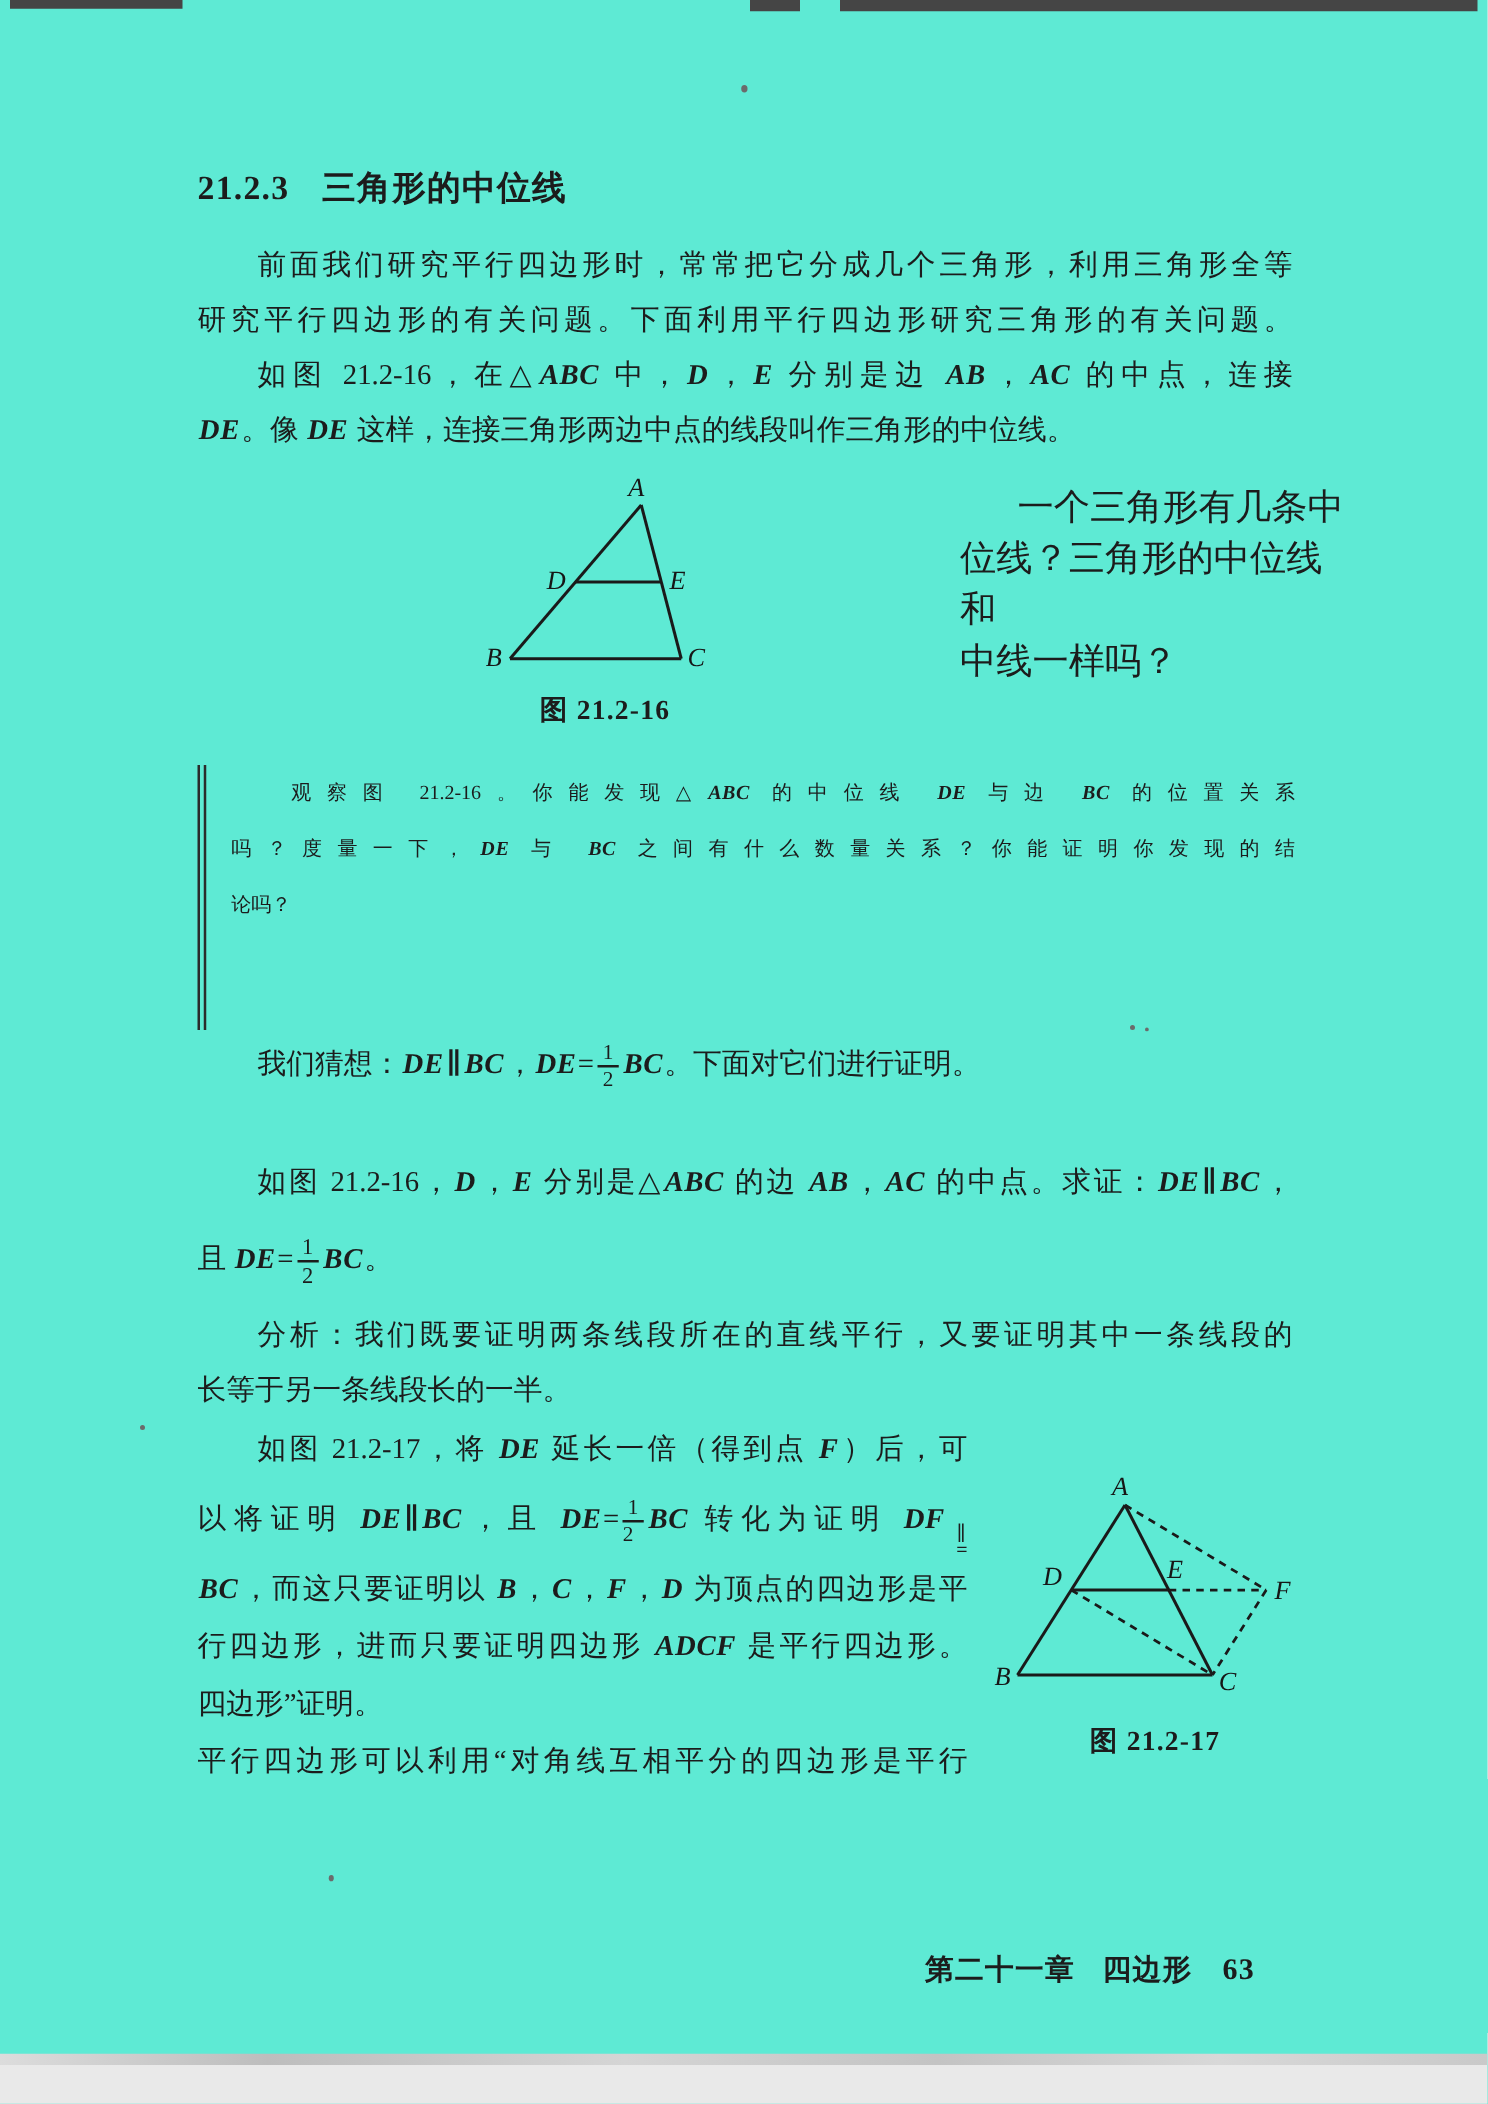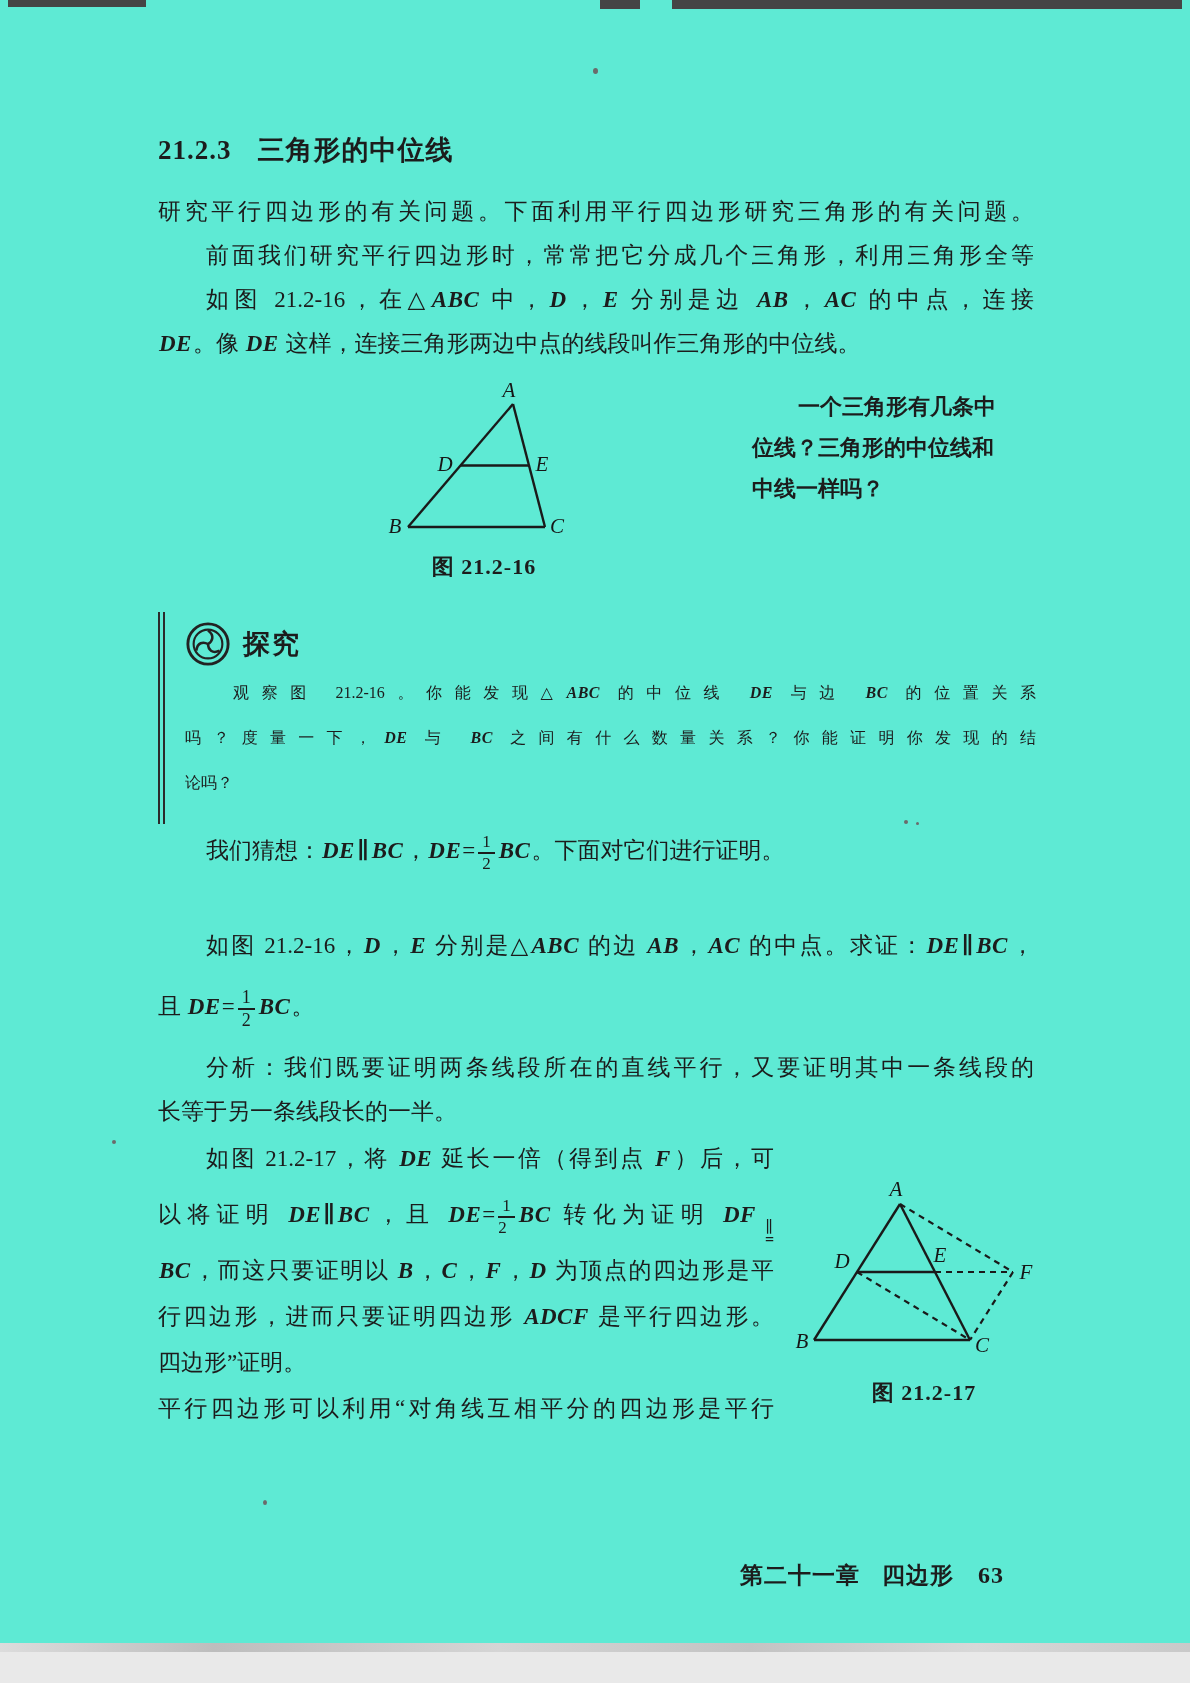--- a/index.html
+++ b/index.html
@@ -27,21 +27,21 @@
   .frac .fn{display:block;font-size:17px;border-bottom:2px solid #1c1c1c;padding:0 4px 1px;}
   .frac .fd{display:block;font-size:17px;padding-top:1px;}
   
   .pareq{display:inline-flex;flex-direction:column;align-items:center;vertical-align:-0.45em;
          line-height:1;margin-left:8px;}
   .pareq .pt{font-style:italic;font-size:16px;letter-spacing:1px;}
   .pareq .pb{font-size:16px;margin-top:-3px;font-weight:bold;}
   
   .fig16{left:370px;top:382px;width:228px;text-align:center;}
   .figcap{font-size:22px;font-weight:600;margin-top:14px;letter-spacing:1px;}
-  .note{left:752px;top:386px;width:312px;font-size:22px;line-height:41px;font-weight:700;}
+  .note{left:768px;top:386px;width:312px;font-size:29px;line-height:41px;font-weight:400;}
   .note .n1{padding-left:46px;}
   
   .explore{left:158px;top:612px;width:878px;height:212px;border-left:7px double #2b2b2b;
            padding-left:20px;box-sizing:border-box;}
   .exhead{display:flex;align-items:center;gap:12px;margin-top:6px;height:52px;}
   .extitle{font-size:27px;font-weight:bold;letter-spacing:2px;}
   .explore .ln{line-height:45px;height:45px;}
   
   .conj{left:158px;top:820px;width:876px;font-size:23px;line-height:62px;height:62px;white-space:nowrap;}
   .qz1{top:924px;}
@@ -70,22 +70,22 @@
   <div class="speck" style="left:916px;top:822px;width:3px;height:3px;"></div>
   <div class="speck" style="left:112px;top:1140px;width:4px;height:4px;"></div>
   <div class="speck" style="left:263px;top:1500px;width:4px;height:5px;"></div>
   <div class="bottom-strip"></div>
 
   <div class="abs heading">
     <span class="num">21.2.3</span><span>三角形的中位线</span>
   </div>
 
   <div class="abs blk" style="top:190px;">
+    <div class="ln jfy ind">前面我们研究平行四边形时，常常把它分成几个三角形，利用三角形全等</div>
     <div class="ln jfy">研究平行四边形的有关问题。下面利用平行四边形研究三角形的有关问题。</div>
-    <div class="ln jfy ind">前面我们研究平行四边形时，常常把它分成几个三角形，利用三角形全等</div>
   </div>
 
   <div class="abs blk" style="top:278px;">
     <div class="ln jfy ind"><span>如图 21.2-16，在△</span><i class="m">ABC</i><span> 中，</span><i class="m">D</i><span>，</span><i class="m">E</i><span> 分别是边 </span><i class="m">AB</i><span>，</span><i class="m">AC</i><span> 的中点，连接</span></div>
     <div class="ln"><i class="m">DE</i><span>。像 </span><i class="m">DE</i><span> 这样，连接三角形两边中点的线段叫作三角形的中位线。</span></div>
   </div>
 
   <div class="abs fig16">
     <svg width="222" height="152" viewBox="0 0 222 152">
       <g stroke="#1a1a1a" stroke-width="2.4" fill="none">
@@ -103,32 +103,20 @@
     <div class="figcap">图 21.2-16</div>
   </div>
 
   <div class="abs note">
     <div class="n1">一个三角形有几条中</div>
     <div>位线？三角形的中位线和</div>
     <div>中线一样吗？</div>
   </div>
 
   <div class="abs explore">
-    <div class="exhead">
-      <svg width="46" height="46" viewBox="0 0 48 48">
-        <circle cx="24" cy="24" r="21" fill="none" stroke="#222" stroke-width="3"></circle>
-        <circle cx="24" cy="24" r="15" fill="none" stroke="#222" stroke-width="2.2"></circle>
-        <g fill="none" stroke="#222" stroke-width="2.6">
-          <path d="M24 10 C 31 15 29 21 24 24"></path>
-          <path d="M24 10 C 31 15 29 21 24 24" transform="rotate(120 24 24)"></path>
-          <path d="M24 10 C 31 15 29 21 24 24" transform="rotate(240 24 24)"></path>
-        </g>
-      </svg>
-      <span class="extitle">探究</span>
-    </div>
     <div class="ln jfy ind"><span>观察图 21.2-16。你能发现△</span><i class="m">ABC</i><span> 的中位线 </span><i class="m">DE</i><span> 与边 </span><i class="m">BC</i><span> 的位置关系</span></div>
     <div class="ln jfy"><span>吗？度量一下，</span><i class="m">DE</i><span> 与 </span><i class="m">BC</i><span> 之间有什么数量关系？你能证明你发现的结</span></div>
     <div class="ln">论吗？</div>
   </div>
 
   <div class="abs conj ind"><span>我们猜想：</span><i class="m">DE</i><i class="m">∥</i><i class="m">BC</i><span>，</span><i class="m">DE</i><span>=</span><span class="frac"><span class="fn">1</span><span class="fd">2</span></span><i class="m">BC</i><span>。下面对它们进行证明。</span></div>
 
   <div class="abs blk qz1">
     <div class="ln jfy ind"><span>如图 21.2-16，</span><i class="m">D</i><span>，</span><i class="m">E</i><span> 分别是△</span><i class="m">ABC</i><span> 的边 </span><i class="m">AB</i><span>，</span><i class="m">AC</i><span> 的中点。求证：</span><i class="m">DE</i><i class="m">∥</i><i class="m">BC</i><span>，</span></div>
   </div>

